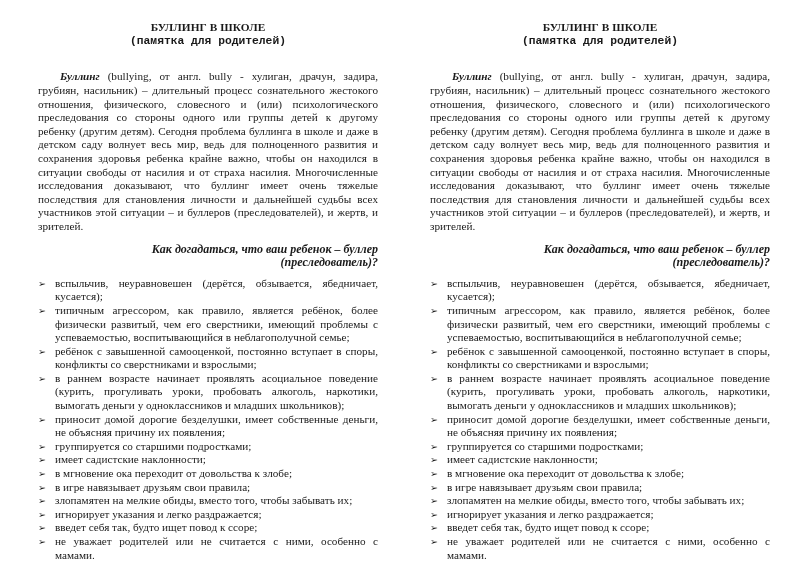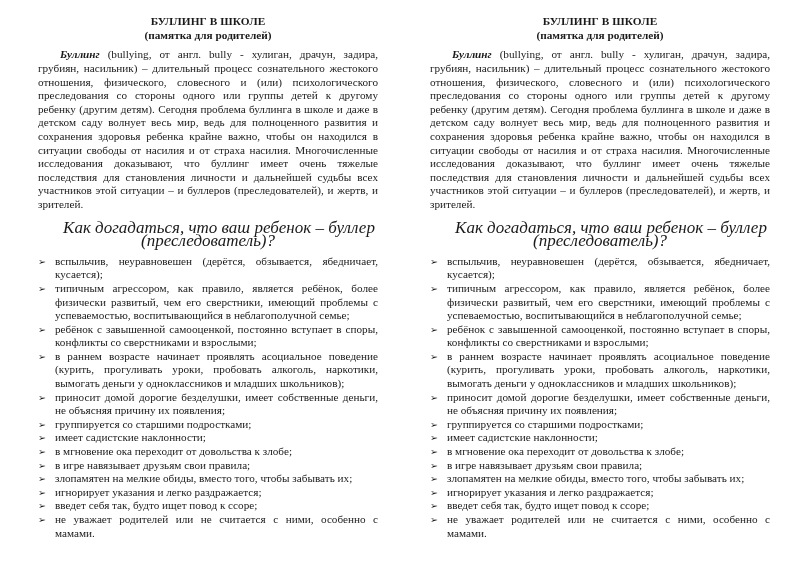--- a/index.html
+++ b/index.html
@@ -18,21 +18,21 @@
   .page {
     width: 800px;
     height: 566px;
     display: flex;
     box-sizing: border-box;
   }
 
   .column {
     width: 400px;
     box-sizing: border-box;
-    padding: 14px 22px 0 38px;
+    padding: 20px 22px 0 38px;
   }
 
   .column.right {
     padding-left: 30px;
     padding-right: 30px;
   }
 
   .doc-title {
     text-align: center;
     font-weight: bold;
@@ -40,46 +40,47 @@
     line-height: 14.2px;
     letter-spacing: 0.1px;
     margin: 0;
   }
 
   .doc-subtitle {
     text-align: center;
     font-weight: bold;
     font-size: 11.3px;
     line-height: 14.2px;
-    margin: 0 0 6px 0;
+    margin: 0 0 22px 0;
+    font-family: Liberation Mono, monospace;
   }
 
   .intro-paragraph {
     text-align: justify;
     text-justify: inter-word;
     font-size: 11.2px;
     line-height: 13.6px;
     text-indent: 22px;
     margin: 4px 0 9px 0;
     hyphens: none;
   }
 
   .term {
     font-style: italic;
     font-weight: bold;
   }
 
   .section-heading {
     font-style: italic;
-    font-weight: normal;
-    font-size: 17px;
+    font-weight: bold;
+    font-size: 12px;
     line-height: 13.6px;
     text-indent: 22px;
     margin: 0 0 7px 0;
-    text-align: center;
+    text-align: right;
   }
 
   ul.trait-list {
     list-style: none;
     margin: 0;
     padding: 0;
   }
 
   ul.trait-list li {
     position: relative;

